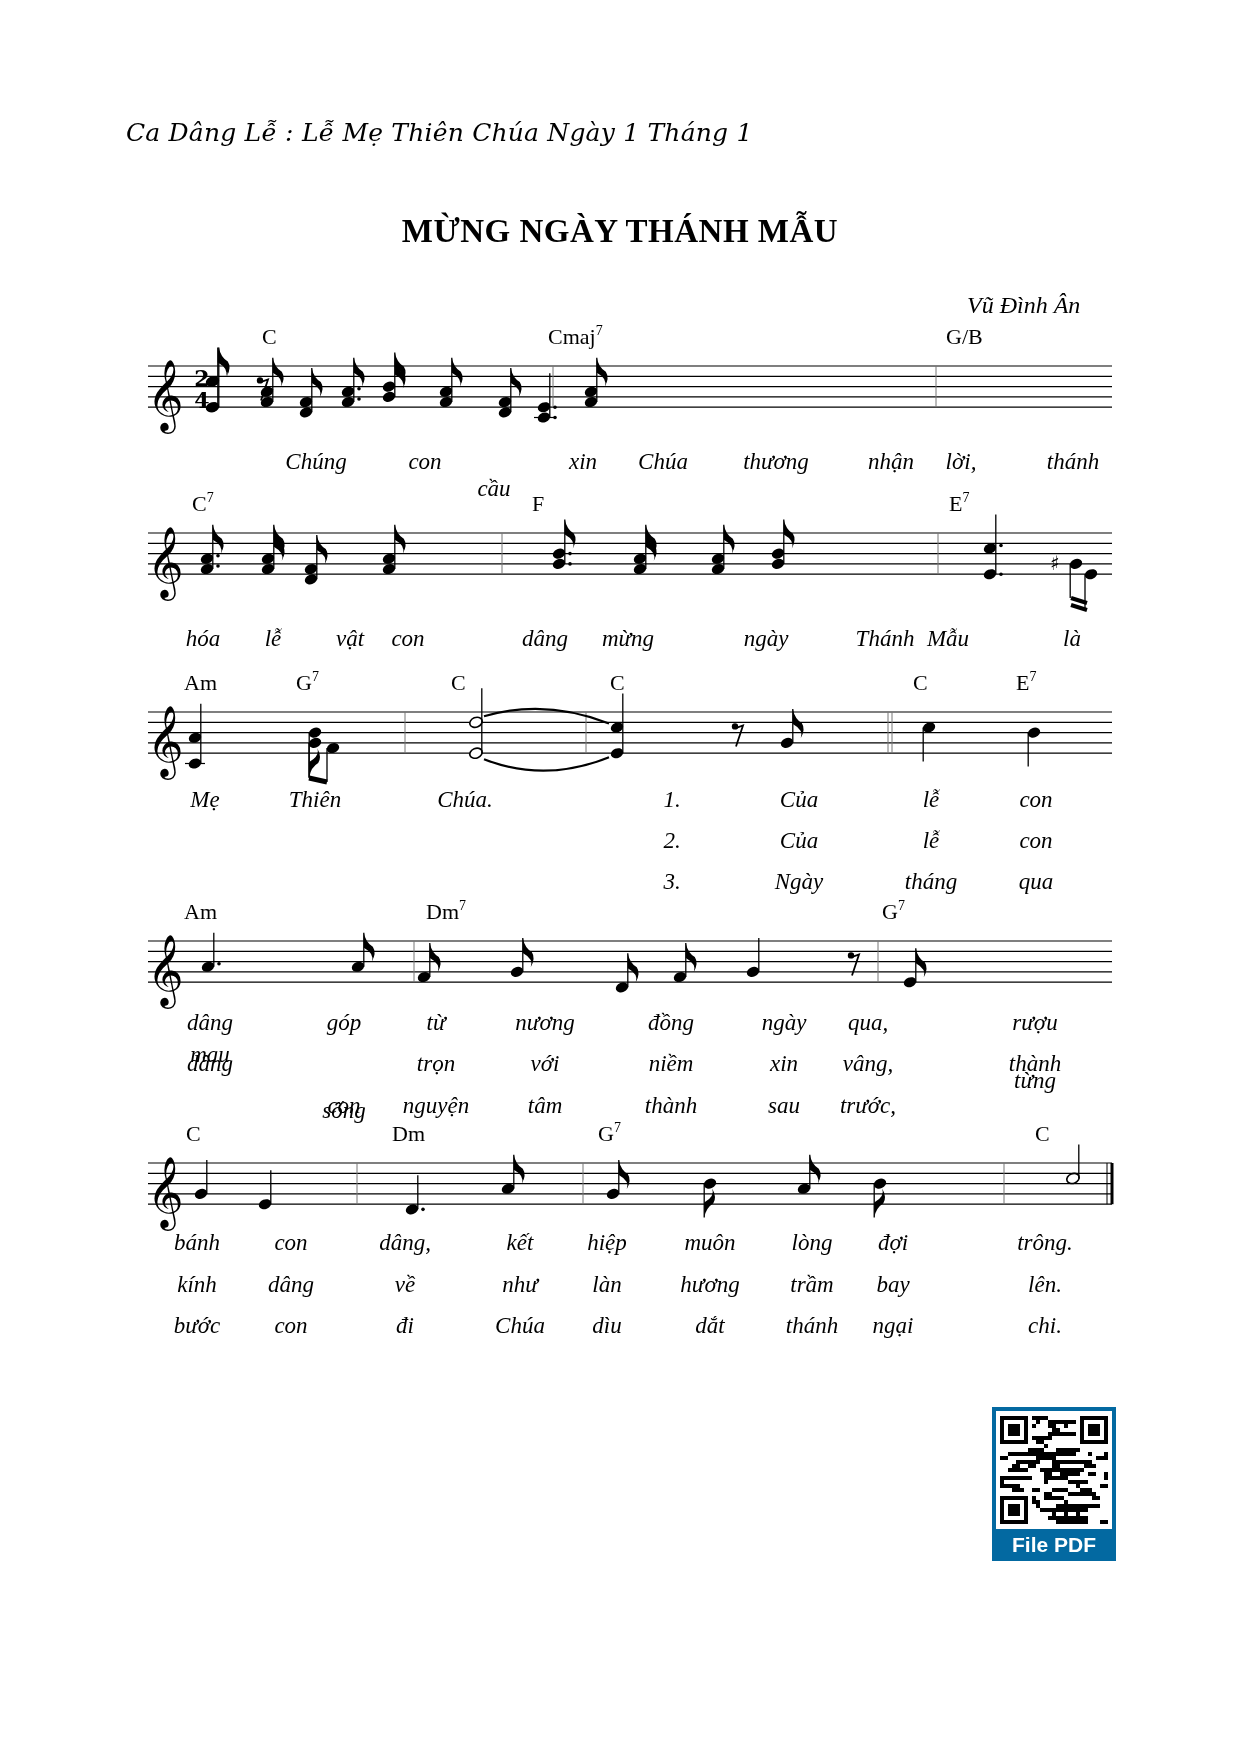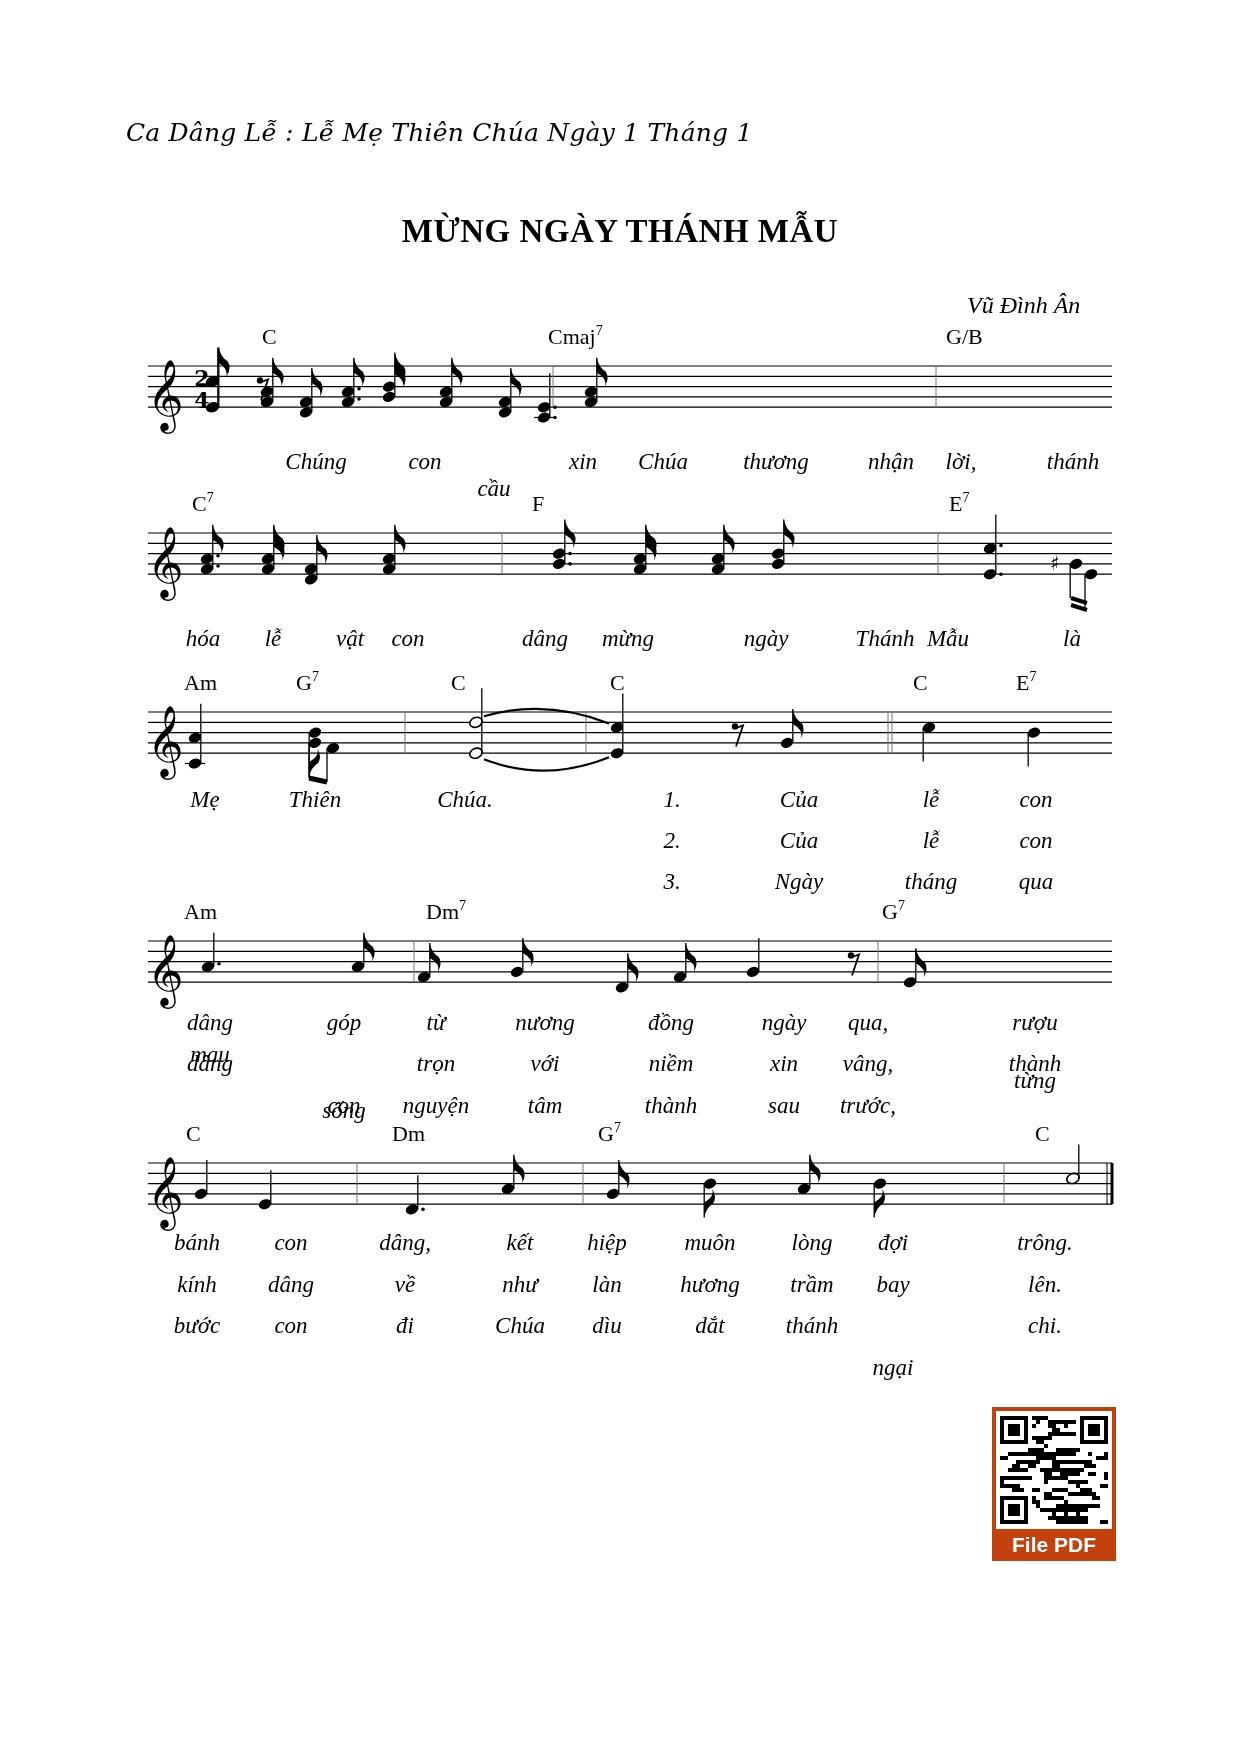--- a/index.html
+++ b/index.html
@@ -4,21 +4,21 @@
 <style>
   html, body { margin: 0; padding: 0; background: #ffffff; }
   body { width: 1240px; height: 1754px; position: relative; overflow: hidden; font-family: "DejaVu Serif", serif; color: #000; }
   .abs { position: absolute; }
   .subtitle { left: 126px; top: 118px; font-size: 25px; font-style: italic; font-family: "DejaVu Serif", serif; white-space: nowrap; letter-spacing: 0.2px; }
   .title { left: 0; width: 1240px; top: 213px; text-align: center; font-size: 33px; font-weight: bold; font-family: "Liberation Serif", serif; white-space: nowrap; letter-spacing: 0.5px; }
   .composer { left: 940px; top: 292px; font-size: 24px; font-style: italic; font-family: "Liberation Serif", serif; white-space: nowrap; margin-left: 27px; }
   svg#score { position: absolute; left: 0; top: 0; }
   .chord { font-family: "Liberation Serif", serif; font-size: 22px; }
   .lyric { position: absolute; font-family: "Liberation Serif", serif; font-style: italic; font-size: 23px; white-space: nowrap; transform: translateX(-50%); }
-  .qr-box { left: 992px; top: 1407px; width: 124px; height: 154px; background: #c2410c; }
+  .qr-box { left: 992px; top: 1407px; width: 124px; height: 154px; background: #0369a1; }
   .qr-inner { position: absolute; left: 4px; top: 4px; width: 116px; height: 118px; background: #fff; }
   .qr-label { position: absolute; left: 0; top: 124px; width: 124px; text-align: center; color: #fff; font-family: "Liberation Sans", sans-serif; font-weight: bold; font-size: 21px; line-height: 28px; }
 </style>
 </head>
 <body>
 
 <div class="abs subtitle">Ca Dâng Lễ : Lễ Mẹ Thiên Chúa Ngày 1 Tháng 1</div>
 <div class="abs title">MỪNG NGÀY THÁNH MẪU</div>
 <div class="abs composer">Vũ Đình Ân</div>
 
@@ -357,21 +357,21 @@
     <div class="lyric" style="left: 812px; top: 1272px;">trầm</div>
     <div class="lyric" style="left: 893px; top: 1272px;">bay</div>
     <div class="lyric" style="left: 1045px; top: 1272px;">lên.</div>
     <div class="lyric" style="left: 197px; top: 1313px;">bước</div>
     <div class="lyric" style="left: 291px; top: 1313px;">con</div>
     <div class="lyric" style="left: 405px; top: 1313px;">đi</div>
     <div class="lyric" style="left: 520px; top: 1313px;">Chúa</div>
     <div class="lyric" style="left: 607px; top: 1313px;">dìu</div>
     <div class="lyric" style="left: 710px; top: 1313px;">dắt</div>
     <div class="lyric" style="left: 812px; top: 1313px;">thánh</div>
-    <div class="lyric" style="left: 893px; top: 1355px;">ngại</div>
+    <div class="lyric" style="left: 893px; top: 1313px;">ngại</div>
     <div class="lyric" style="left: 1045px; top: 1313px;">chi.</div>
   </div>
 
 <div class="abs qr-box">
   <div class="qr-inner">
     <svg id="qr-svg" width="116" height="118" viewBox="0 0 29 29">
         <rect x="1" y="1" width="7" height="7" fill="#000"></rect>
         <rect x="2" y="2" width="5" height="5" fill="#fff"></rect>
         <rect x="3" y="3" width="3" height="3" fill="#000"></rect>
         <rect x="21" y="1" width="7" height="7" fill="#000"></rect>

